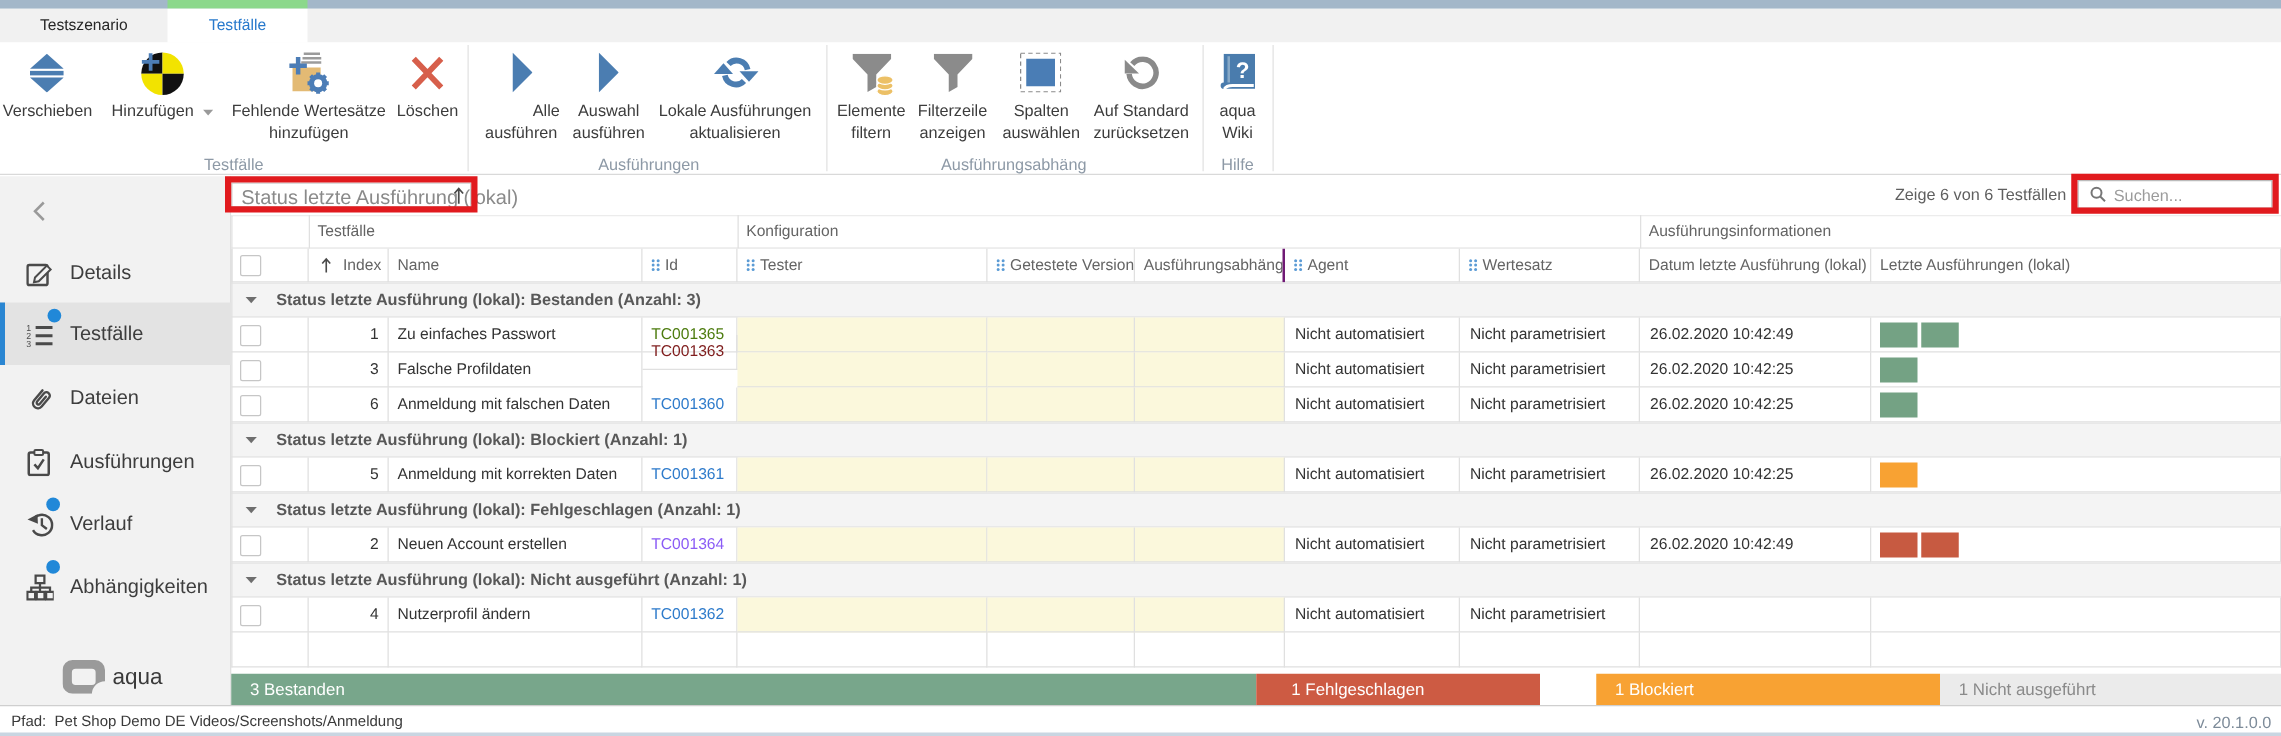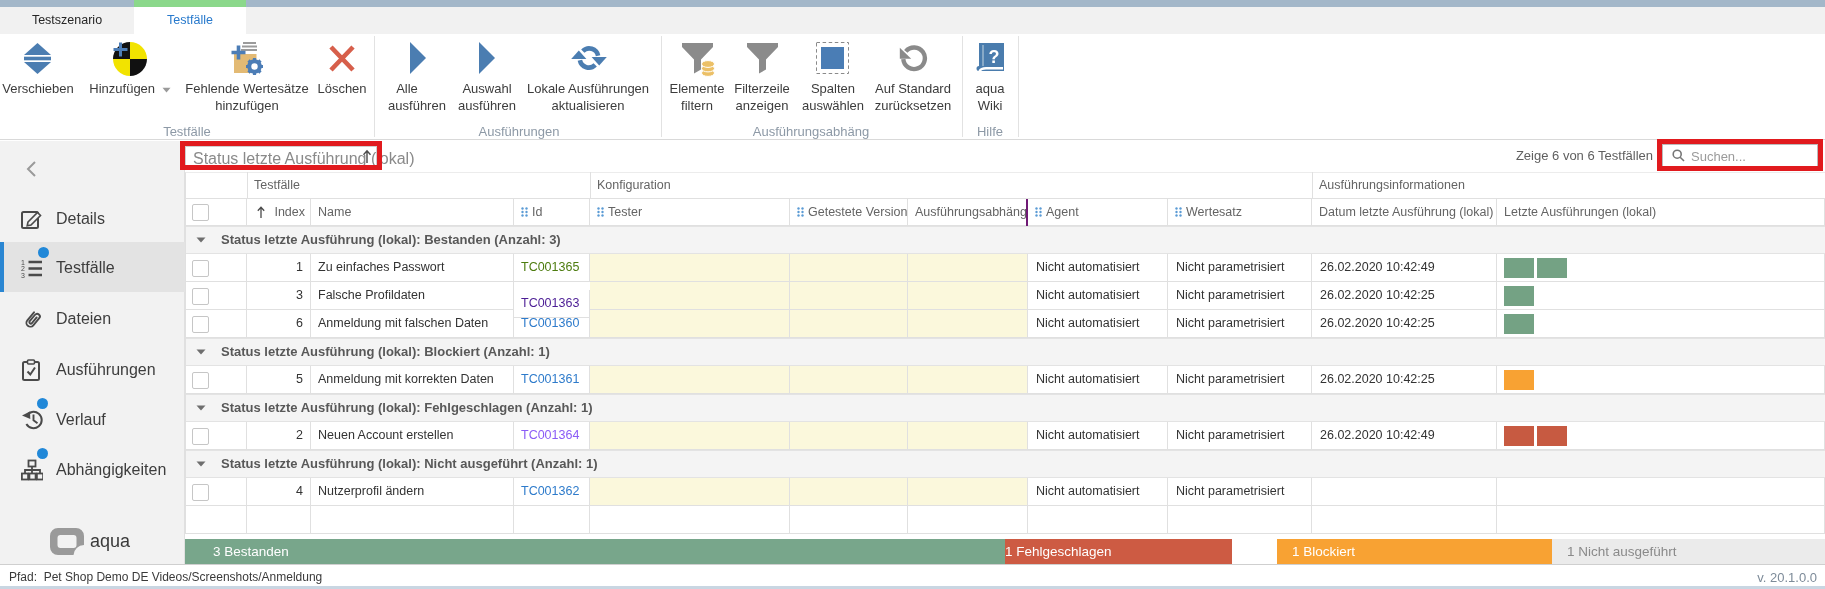--- a/index.html
+++ b/index.html
@@ -92,21 +92,21 @@
     <path d="M27 25.3 H10 Q5 25.3 3.5 28.2" stroke="#fff" stroke-width="2.4" fill="none"></path>
     <text x="18" y="19.5" font-size="18" font-weight="bold" fill="#fff" text-anchor="middle" font-family="Liberation Sans">?</text>
   </svg>
 <div class="lbl" style="left:-37px;top:82px;width:150px">Verschieben</div>
 <div class="lbl" style="left:55px;top:82px;width:150px">Hinzufügen <svg width="9" height="6" viewBox="0 0 9 6" style="margin-left:3px">
       <path d="M0.5 0.8 H8.5 L4.5 5.4 Z" fill="#9a9a9a"></path>
     </svg></div>
 <div class="lbl" style="left:172px;top:82px;width:150px">Fehlende Wertesätze</div>
 <div class="lbl" style="left:172px;top:99px;width:150px">hinzufügen</div>
 <div class="lbl" style="left:267px;top:82px;width:150px">Löschen</div>
-<div class="lbl" style="left:332px;top:82px;width:150px">Alle</div>
+<div class="lbl" style="left:362px;top:82px;width:150px">Alle</div>
 <div class="lbl" style="left:342px;top:99px;width:150px">ausführen</div>
 <div class="lbl" style="left:412px;top:82px;width:150px">Auswahl</div>
 <div class="lbl" style="left:412px;top:99px;width:150px">ausführen</div>
 <div class="lbl" style="left:503px;top:82px;width:170px">Lokale Ausführungen</div>
 <div class="lbl" style="left:513px;top:99px;width:150px">aktualisieren</div>
 <div class="lbl" style="left:622px;top:82px;width:150px">Elemente</div>
 <div class="lbl" style="left:622px;top:99px;width:150px">filtern</div>
 <div class="lbl" style="left:687px;top:82px;width:150px">Filterzeile</div>
 <div class="lbl" style="left:687px;top:99px;width:150px">anzeigen</div>
 <div class="lbl" style="left:758px;top:82px;width:150px">Spalten</div>
@@ -276,21 +276,21 @@
 <div class="cell" style="left:1168px;top:254px;width:144px;height:28px;padding-left:8px">Nicht parametrisiert</div>
 <div class="cell" style="left:1312px;top:254px;width:185px;height:28px;padding-left:8px">26.02.2020 10:42:49</div>
 <div class="cell" style="left:1497px;top:254px;width:328px;height:28px;">
     <div class="a" style="left:7px;top:4px;width:30px;height:20px;background:#74a284"></div>
     <div class="a" style="left:40px;top:4px;width:30px;height:20px;background:#74a284"></div>
   </div>
 <div class="cell" style="left:185px;top:282px;width:62px;height:28px;"></div>
 <div class="cb" style="left:192px;top:288px"></div>
 <div class="cell" style="left:247px;top:282px;width:64px;height:28px;text-align:right;padding-right:7px">3</div>
 <div class="cell" style="left:311px;top:282px;width:203px;height:28px;padding-left:7px">Falsche Profildaten</div>
-<div class="cell" style="left:514px;top:290px;width:76px;height:28px;padding-left:7px;color:#4c1d95">TC001363</div>
+<div class="cell" style="left:514px;top:268px;width:76px;height:28px;padding-left:7px;color:#7f1d1d">TC001363</div>
 <div class="cell" style="left:590px;top:282px;width:200px;height:28px;background:#fbf8dc"></div>
 <div class="cell" style="left:790px;top:282px;width:118px;height:28px;background:#fbf8dc"></div>
 <div class="cell" style="left:908px;top:282px;width:120px;height:28px;background:#fbf8dc"></div>
 <div class="cell" style="left:1028px;top:282px;width:140px;height:28px;padding-left:8px">Nicht automatisiert</div>
 <div class="cell" style="left:1168px;top:282px;width:144px;height:28px;padding-left:8px">Nicht parametrisiert</div>
 <div class="cell" style="left:1312px;top:282px;width:185px;height:28px;padding-left:8px">26.02.2020 10:42:25</div>
 <div class="cell" style="left:1497px;top:282px;width:328px;height:28px;">
     <div class="a" style="left:7px;top:4px;width:30px;height:20px;background:#74a284"></div>
   </div>
 <div class="cell" style="left:185px;top:310px;width:62px;height:28px;"></div>
@@ -368,19 +368,19 @@
 <div class="cell" style="left:311px;top:506px;width:203px;height:28px;"></div>
 <div class="cell" style="left:514px;top:506px;width:76px;height:28px;"></div>
 <div class="cell" style="left:590px;top:506px;width:200px;height:28px;"></div>
 <div class="cell" style="left:790px;top:506px;width:118px;height:28px;"></div>
 <div class="cell" style="left:908px;top:506px;width:120px;height:28px;"></div>
 <div class="cell" style="left:1028px;top:506px;width:140px;height:28px;"></div>
 <div class="cell" style="left:1168px;top:506px;width:144px;height:28px;"></div>
 <div class="cell" style="left:1312px;top:506px;width:185px;height:28px;"></div>
 <div class="cell" style="left:1497px;top:506px;width:328px;height:28px;"></div>
 <div class="a" style="left:185px;top:199px;width:1px;height:335px;background:#e0e0e0"></div>
-<div class="seg" style="left:185px;width:820px;background:#78a68b;color:#fff;padding-left:28px;box-sizing:border-box">3 Bestanden</div>
-<div class="seg" style="left:1005px;width:227px;background:#cd5b43;color:#fff;padding-left:0;box-sizing:border-box">1 Fehlgeschlagen</div>
+<div class="seg" style="left:185px;width:820px;background:#78a68b;color:#fff;padding-left:15px;box-sizing:border-box">3 Bestanden</div>
+<div class="seg" style="left:1005px;width:227px;background:#cd5b43;color:#fff;padding-left:28px;box-sizing:border-box">1 Fehlgeschlagen</div>
 <div class="seg" style="left:1277px;width:275px;background:#f8a233;color:#fff;padding-left:15px;box-sizing:border-box">1 Blockiert</div>
 <div class="seg" style="left:1552px;width:273px;background:#ebebeb;color:#8a8a8a;padding-left:15px;box-sizing:border-box">1 Nicht ausgeführt</div>
 <div class="a" style="left:0;top:564px;width:1825px;height:22px;background:#fff;border-top:1px solid #cfcfcf;box-sizing:border-box"></div>
 <div class="a" style="left:9px;top:570px;font-size:12px;color:#3a3a3a">Pfad:&nbsp;&nbsp;Pet Shop Demo DE Videos/Screenshots/Anmeldung</div>
 <div class="a" style="left:1660px;top:570px;width:157px;text-align:right;font-size:13px;color:#7d8b99">v. 20.1.0.0</div>
 <div class="a" style="left:0;top:586px;width:1825px;height:3px;background:#c9d6e2"></div>
 </body></html>

